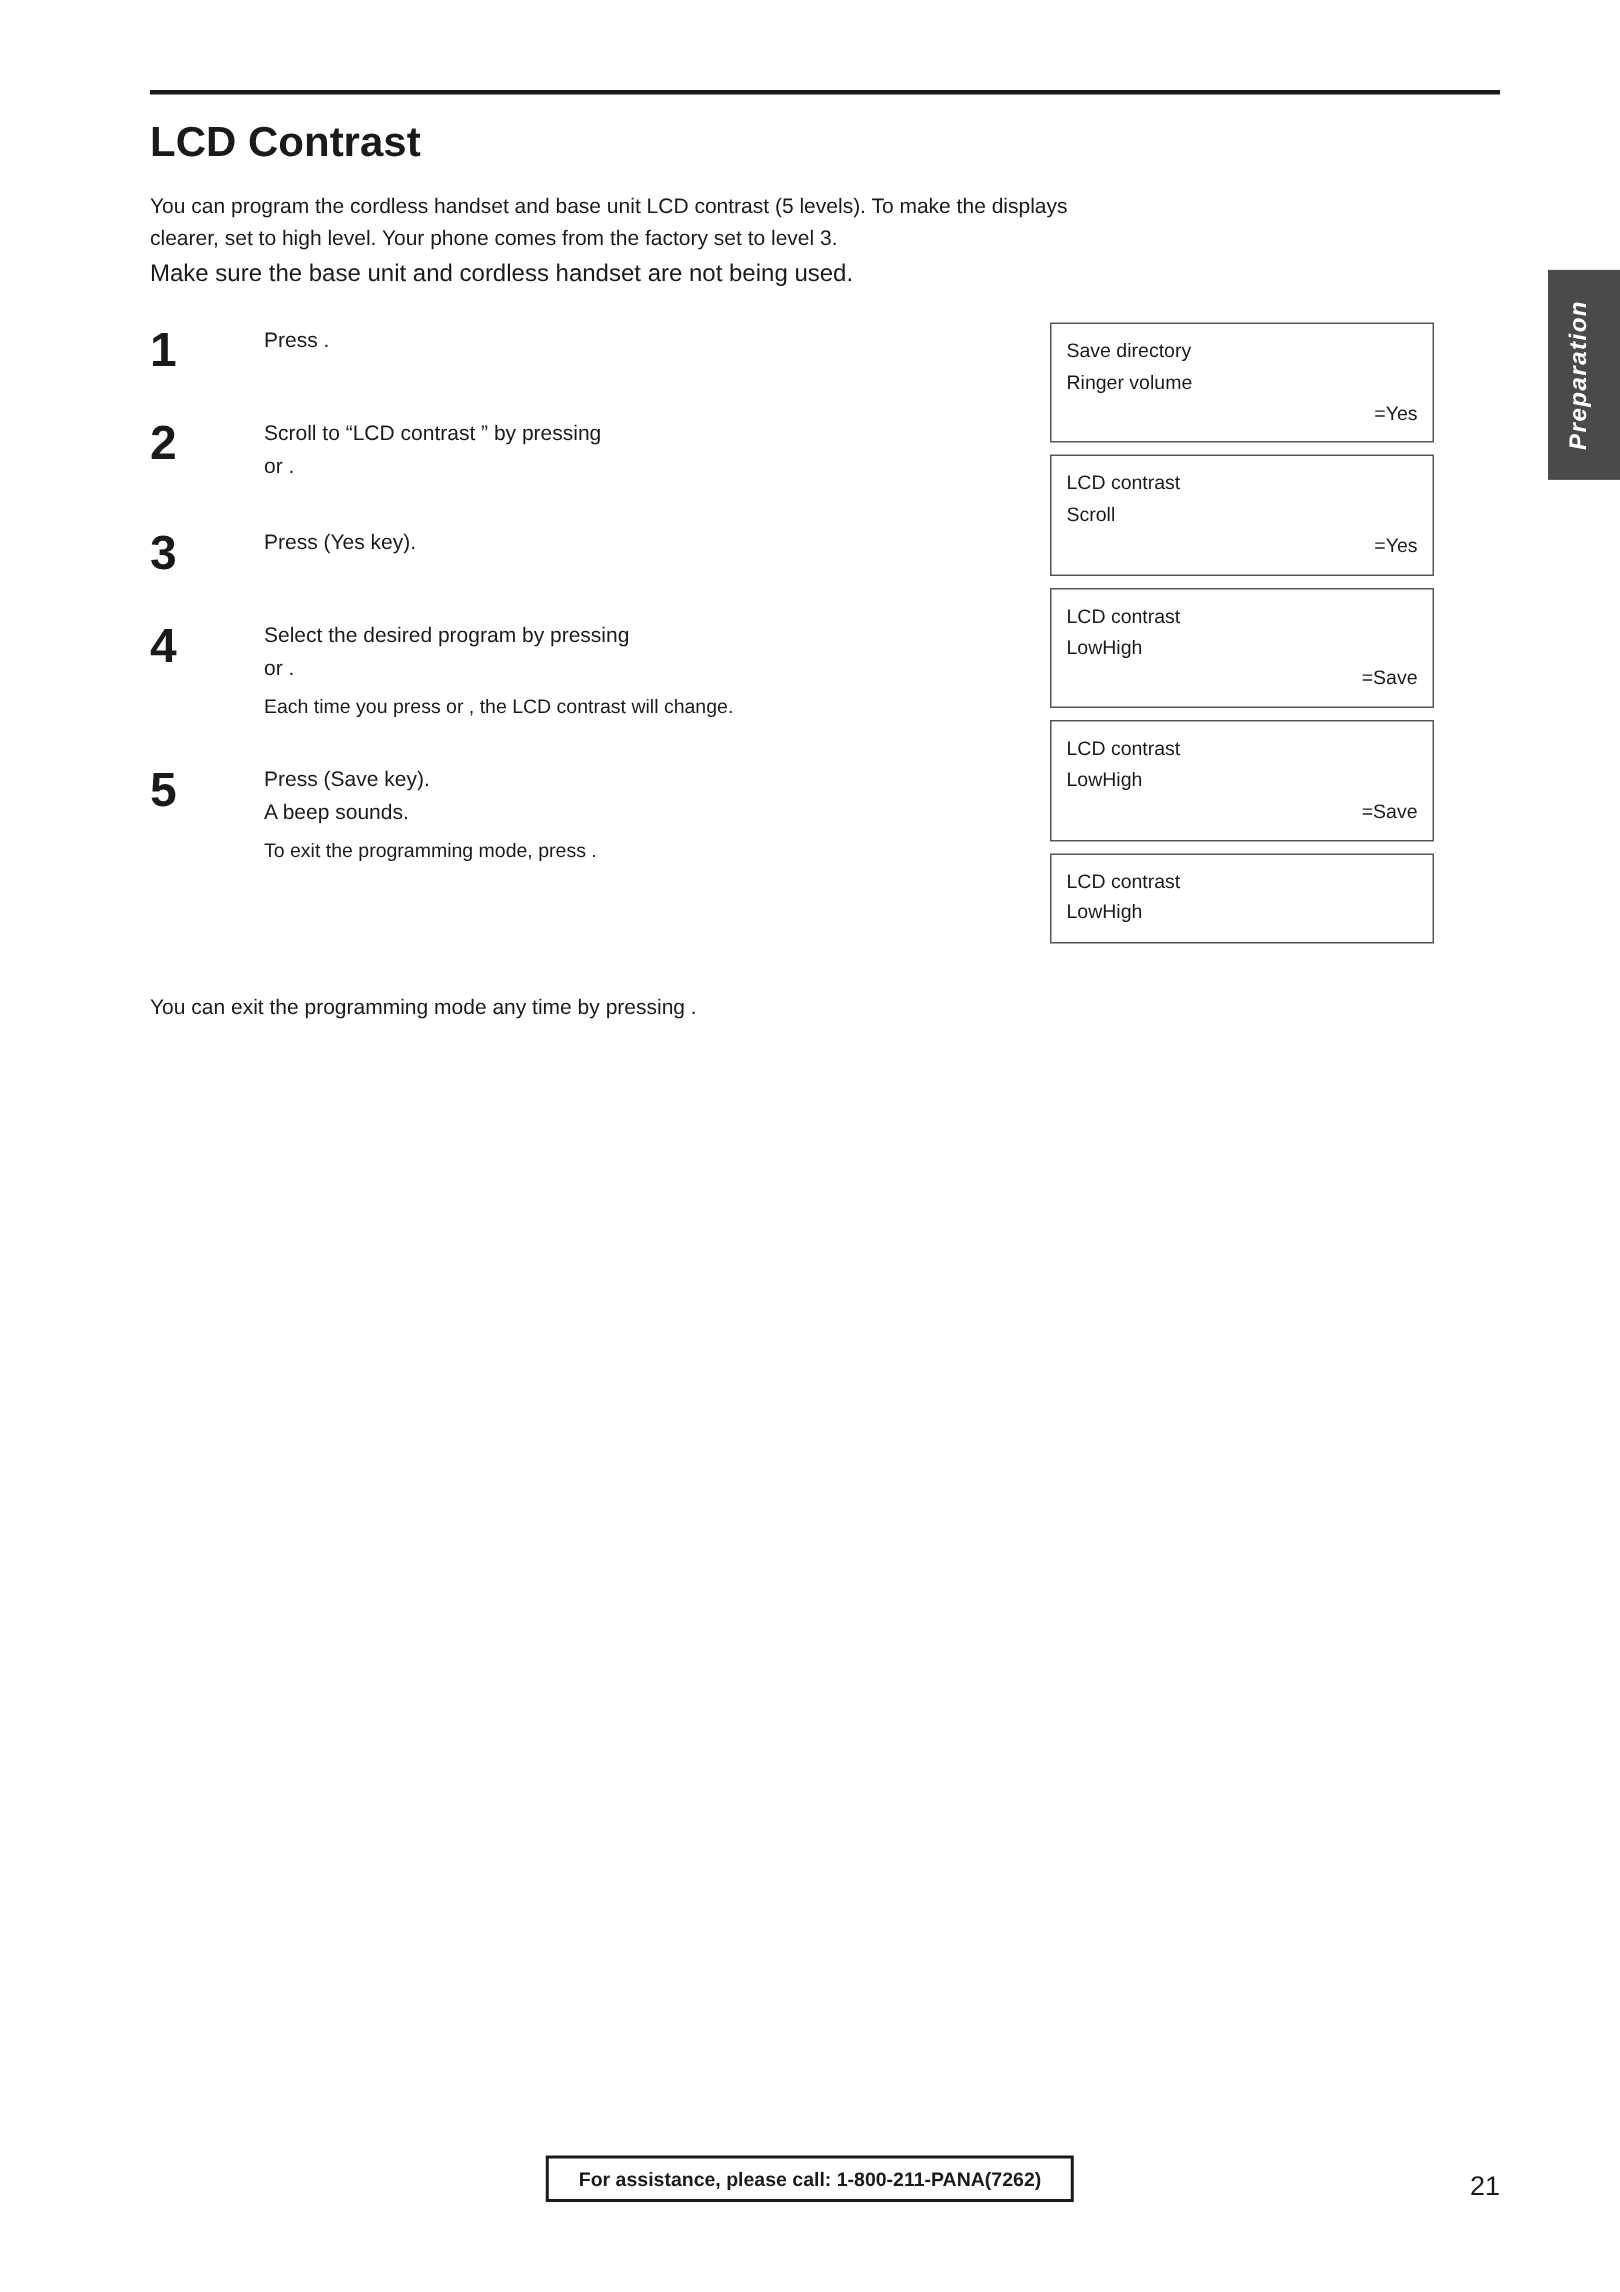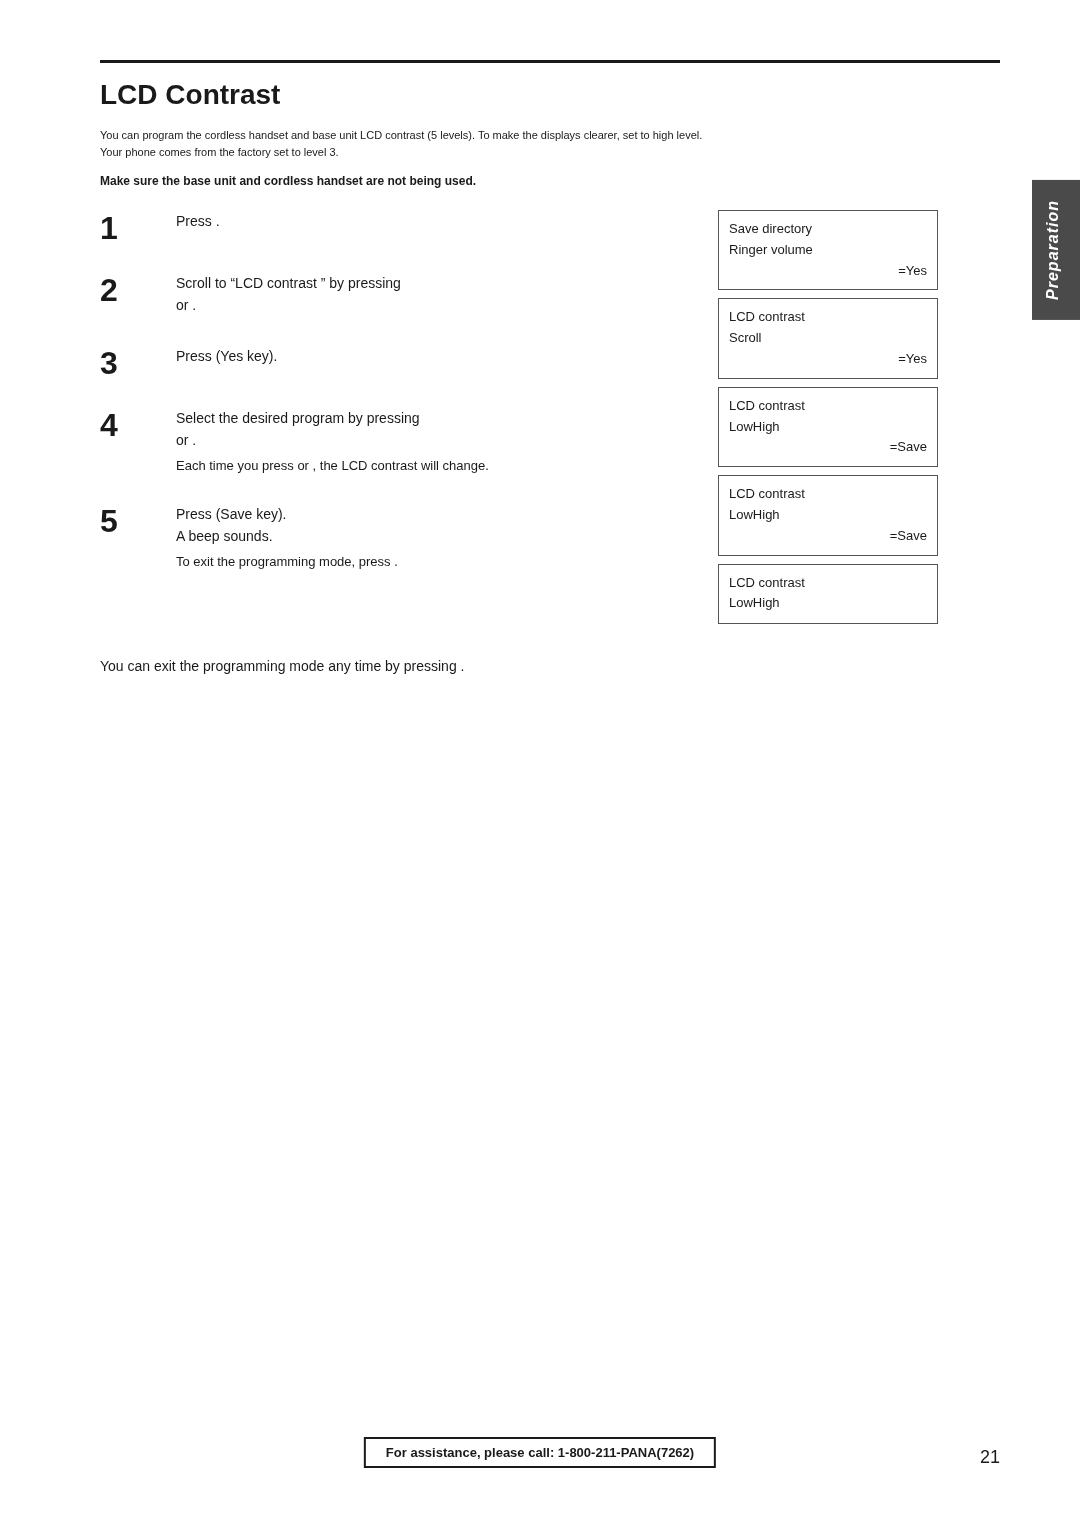--- a/index.html
+++ b/index.html
@@ -75,50 +75,49 @@
 
     
     .section-title {
       font-size: 28px;
       font-weight: bold;
       margin-bottom: 16px;
     }
 
     
     .intro-text {
-      font-size: 11px;
-      line-height: 1.5;
-      margin-bottom: 12px;
+      font-size: 14px;
+      line-height: 1.5;
+      margin-bottom: 2px;
       max-width: 620px;
     }
 
     .intro-bold {
-      font-weight: bold;
-      font-size: 12px;
+      font-weight: normal;
+      font-size: 16px;
       line-height: 1.5;
       max-width: 620px;
       margin-bottom: 20px;
     }
 
     
     .steps-area {
       display: flex;
       gap: 20px;
       margin-top: 10px;
     }
 
     .steps-list {
       flex: 1;
       max-width: 580px;
     }
 
     .screens-list {
-      width: 220px;
+      width: 256px;
       flex-shrink: 0;
-      margin-left: 18px;
     }
 
     
     .step-row {
       display: flex;
       align-items: flex-start;
       margin-bottom: 28px;
       gap: 12px;
     }
 

